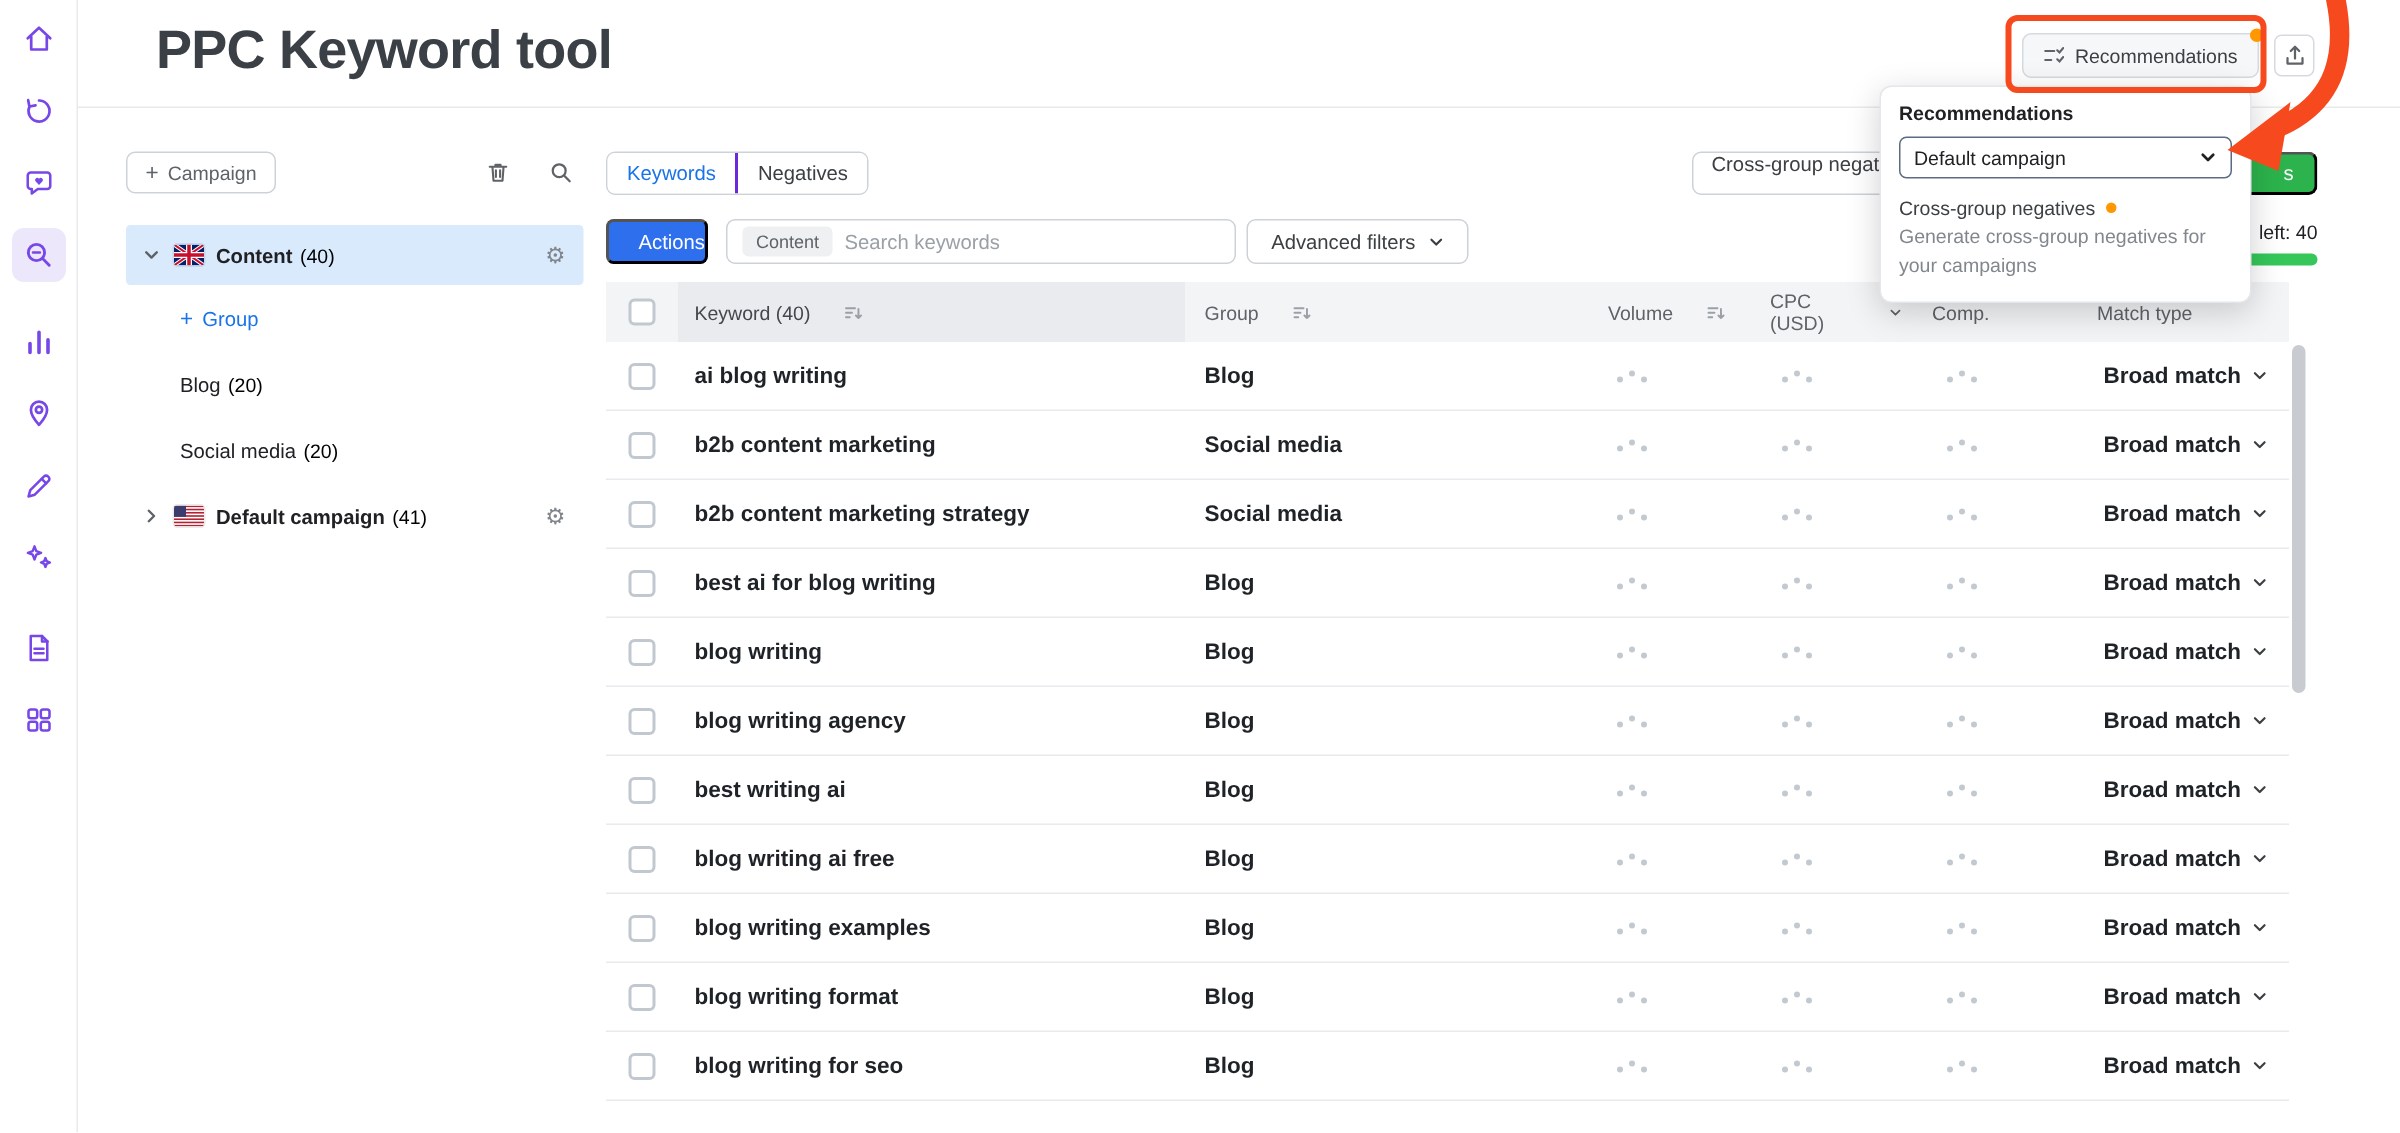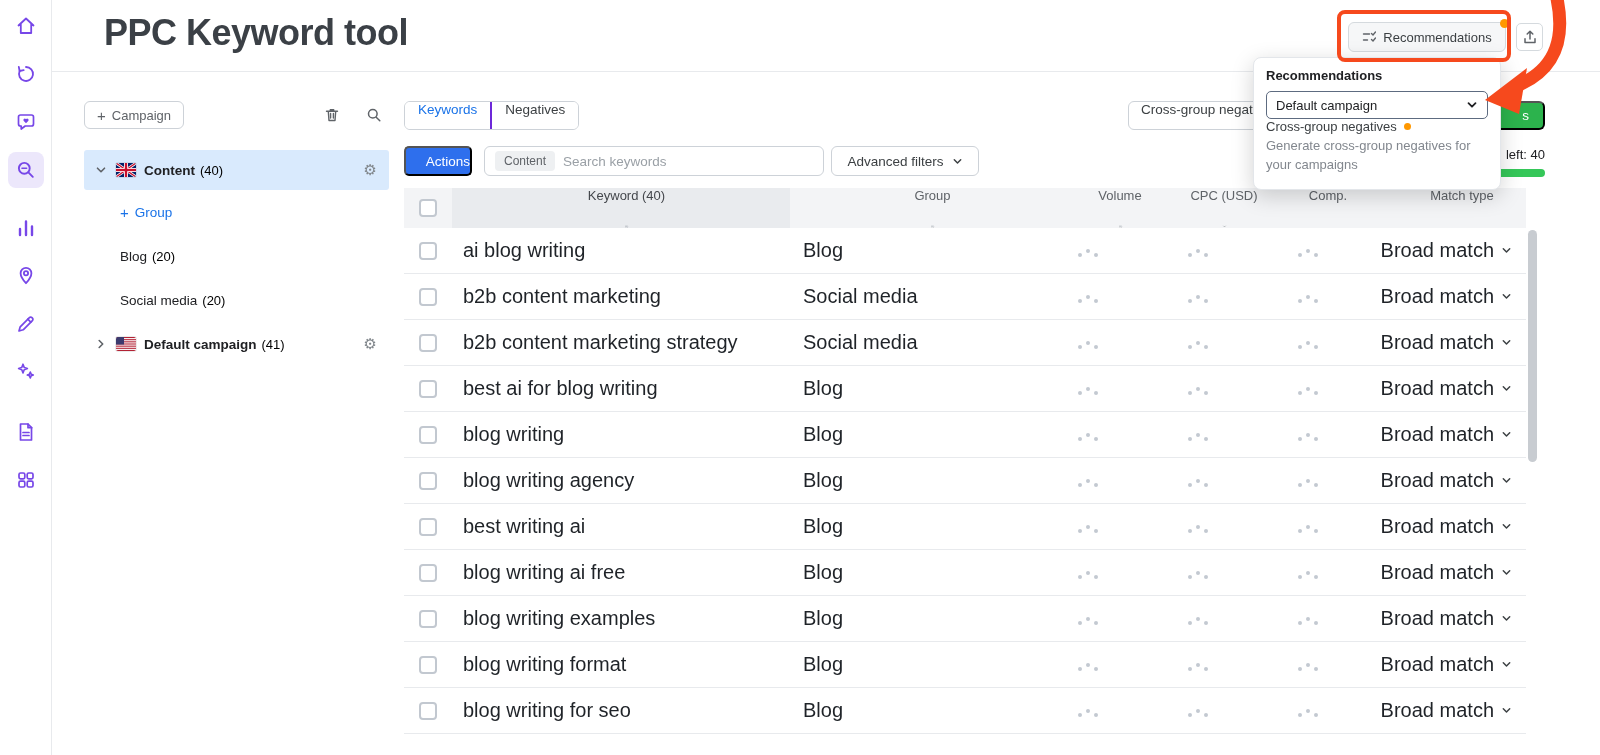--- a/index.html
+++ b/index.html
@@ -48,21 +48,21 @@
   .tree-count { margin-left:5px; font-size:13px; color:#000000; }
   .tree-row.indent .tree-label { margin-left:0; }
   .addgroup { color:#1a73e8; font-size:13.5px; gap:6px; }
   .addgroup .plus { color:#1a73e8; }
   .gear { margin-left:auto; color:#80868b; font-size:15px; cursor:pointer; }
   .chev { display:flex; width:14px; justify-content:center; }
   .flag { margin-left:8px; border-radius:2px; overflow:hidden; width:20px; height:14px; flex:0 0 20px; box-shadow:0 0 0 1px rgba(0,0,0,.08); }
 
   
   .tabs { position:absolute; left:404px; top:101px; height:29px; display:flex; border:1px solid #cdd2d8; border-radius:6px; overflow:hidden; background:#fff; z-index:1; }
-  .tab { padding:0 13px; display:flex; align-items:flex-start; font-size:13.5px; color:#3c4043; cursor:pointer; background:#fff; }
+  .tab { padding:0 13px; display:flex; align-items:center; font-size:13.5px; color:#3c4043; cursor:pointer; background:#fff; }
   .tab.active { color:#1a73e8; }
   .tab + .tab { border-left:2px solid #6d28d9; }
 
   .btn-crossgroup { position:absolute; left:1128px; top:101px; width:200px; height:29px; border:1px solid #cdd2d8; border-radius:6px;
     background:#fff; display:flex; align-items:flex-start; padding:0 12px; font-size:13.5px; color:#3c4043; white-space:nowrap; overflow:hidden; z-index:1; cursor:pointer; }
   .btn-green { position:absolute; left:1430px; top:101px; width:115px; height:29px; background:#2cb34d; border-radius:6px;
     color:#fff; font-size:13.5px; display:flex; align-items:center; justify-content:flex-end; padding:0 14px; z-index:1; cursor:pointer; }
   .quota-text { position:absolute; top:147px; right:55px; font-size:13px; color:#202124; z-index:1; }
   .quota-bar { position:absolute; left:1495px; top:169px; width:50px; height:8px; border-radius:4px; background:#35c759; z-index:1; }
 
@@ -72,49 +72,49 @@
     background:#fff; display:flex; align-items:center; padding:0 10px; gap:8px; }
   .search-chip { background:#eef0f2; border-radius:4px; padding:3px 9px; font-size:12px; color:#5f6368; cursor:pointer; }
   .search-box input { border:none; outline:none; flex:1; font-family:inherit; font-size:13.5px; color:#202124; background:transparent; }
   .search-box input::placeholder { color:#9aa0a6; }
   .btn-advfilters { position:absolute; left:831px; top:146px; width:148px; height:30px; border:1px solid #cdd2d8; border-radius:6px;
     background:#fff; display:flex; align-items:center; justify-content:center; gap:8px; font-size:13.5px; color:#3c4043; cursor:pointer; }
 
   
   .table { position:absolute; left:404px; top:188px; width:1122px; }
   .thead { display:flex; height:40px; background:#f3f4f6; align-items:center; font-size:13px; color:#5f6368; }
-  .hcell { display:flex; align-items:center; gap:22px; height:100%;flex-direction:column; }
+  .hcell { display:flex; align-items:center; gap:22px; height:100%; }
   .col-check   { width:48px;  display:flex; align-items:center; justify-content:center; }
   .col-keyword { width:338px; padding-left:11px; }
   .col-group   { width:272px; padding-left:13px; }
   .col-volume  { width:106px; padding-left:10px; }
   .col-cpc     { width:100px; padding-left:12px; }
   .col-comp    { width:100px; padding-left:20px;justify-content:space-between; }
   .col-match   { width:158px; padding-left:30px; }
   .thead .col-keyword { background:#e9ebee; color:#44474c; }
-  .trow { display:flex; height:46px; align-items:center; border-bottom:1px solid #e8eaed; background:#fff; font-size:20px; color:#1f2328; }
+  .trow { display:flex; height:46px; align-items:center; border-bottom:1px solid #e8eaed; background:#fff; font-size:15px; color:#1f2328;font-weight:bold; }
   .c-match { width:158px; display:flex; align-items:center; justify-content:flex-end; gap:7px; padding-right:14px; cursor:pointer;text-align:right; }
   .checkbox { width:18px; height:18px; border:2px solid #c2c8d0; border-radius:4px; background:#fff; cursor:pointer; }
   .dots { display:inline-flex; gap:4px; align-items:flex-end; height:10px; }
   .dots i { width:4px; height:4px; border-radius:50%; background:#c3c9d1; }
   .dots i:nth-child(2) { transform:translateY(-4px); }
   .cell-volume { width:106px; padding-left:16px; }
   .cell-cpc    { width:100px; padding-left:20px; }
   .cell-comp   { width:100px; padding-left:30px; }
 
   .scrollbar { position:absolute; left:1528px; top:228px; width:9px; height:527px; }
   .scroll-thumb { position:absolute; left:0; top:2px; width:9px; height:232px; background:#c8ccd1; border-radius:5px; cursor:pointer; }
 
   
   .popover { position:absolute; left:1253px; top:57px; width:248px; background:#fff; border:1px solid #e3e6ea; border-radius:8px;
     box-shadow:0 6px 22px rgba(0,0,0,.18); z-index:40; padding:10px 12px 14px; }
   .popover-title { font-size:13px; font-weight:700; color:#202124; }
   .popover-select { margin-top:8px; height:28px; border:1.5px solid #5d6b80; border-radius:5px; display:flex; align-items:center;
     justify-content:space-between; padding:0 9px; font-size:13px; color:#202124; cursor:pointer; background:#fff; }
-  .popover-item-title { margin-top:0; font-size:13px; color:#3c4043; display:flex; align-items:center; gap:7px; cursor:pointer; }
+  .popover-item-title { margin-top:12px; font-size:13px; color:#3c4043; display:flex; align-items:center; gap:7px; cursor:pointer; }
   .mini-dot { width:7px; height:7px; border-radius:50%; background:#ff9800; }
   .popover-item-desc { margin-top:3px; font-size:13px; line-height:1.45; color:#82878e; }
 
   
   .anno-rect { position:absolute; left:1337px; top:10px; width:174px; height:52px; border:4px solid #f6491d; border-radius:8px;
     z-index:60; pointer-events:none; }
   .anno-arrow { position:absolute; left:1455px; top:-2px; z-index:70; pointer-events:none; }
 </style>
 </head>
 <body>

